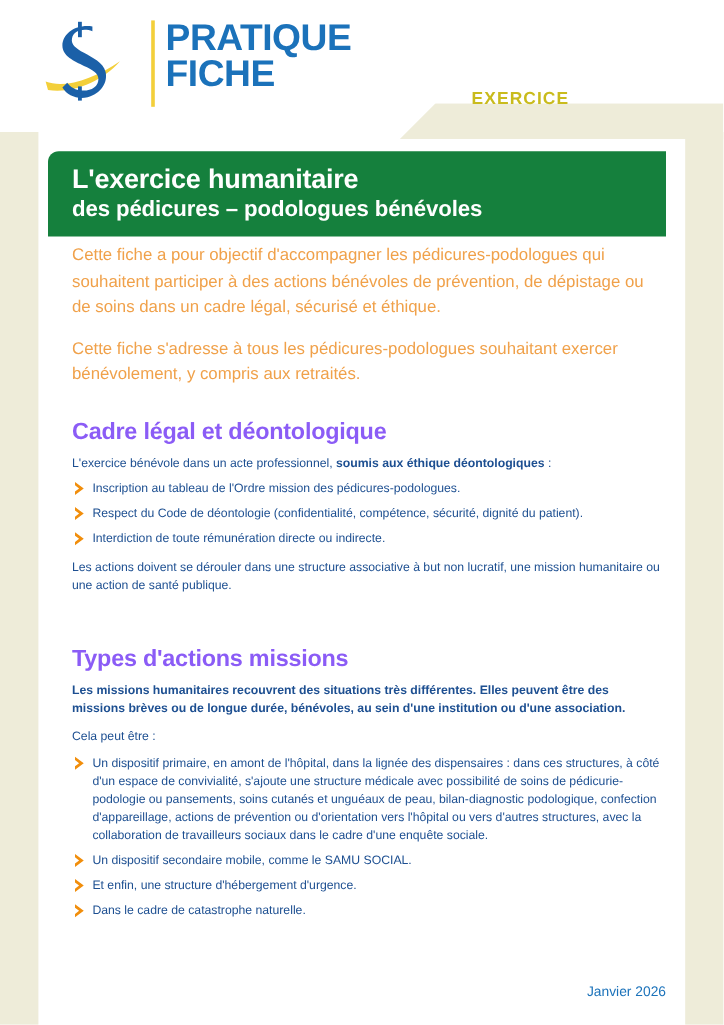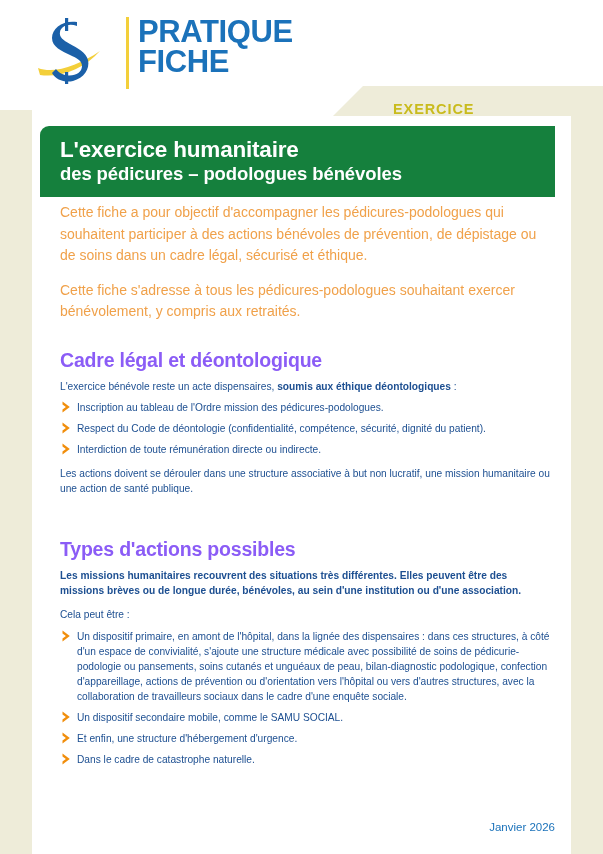--- a/index.html
+++ b/index.html
@@ -71,21 +71,21 @@
     right: 0;
     top: 86px;
     height: 30px;
     width: 270px;
     background: #eeecd9;
     clip-path: polygon(30px 0, 100% 0, 100% 100%, 0 100%);
   }
   .ribbon-label {
     position: absolute;
     right: 0;
-    top: 94px;
+    top: 68px;
     height: 30px;
     width: 270px;
     display: flex;
     align-items: center;
     color: #c9bb1d;
     font-weight: bold;
     font-size: 14.5px;
     letter-spacing: 0.9px;
     padding-left: 60px;
     box-sizing: border-box;
@@ -227,21 +227,21 @@
 
     <div class="body-col">
 
       <div class="intro">
         <p>Cette fiche a pour objectif d'accompagner les pédicures-podologues qui souhaitent participer à des actions bénévoles de prévention, de dépistage ou de soins dans un cadre légal, sécurisé et éthique.</p>
         <p>Cette fiche s'adresse à tous les pédicures-podologues souhaitant exercer bénévolement, y compris aux retraités.</p>
       </div>
 
       <div class="sec-heading">Cadre légal et déontologique</div>
 
-      <p class="para"><span>L'exercice bénévole reste un acte dispensaires, </span><b>soumis aux éthique déontologiques</b><span> :</span></p>
+      <p class="para"><span>L'exercice bénévole dans un acte professionnel, </span><b>soumis aux éthique déontologiques</b><span> :</span></p>
 
       <div class="bullets">
         <div class="bullet">
           <span class="chev">
             <svg viewBox="0 0 12 12" width="12" height="12">
                 <path d="M1.5 0.6 L8.8 6 L1.5 11.4 L1.5 8.6 L4.9 6 L1.5 3.4 Z" fill="#f18e0c"></path>
               </svg>
           </span>
           <span>Inscription au tableau de l'Ordre mission des pédicures-podologues.</span>
         </div>
@@ -258,21 +258,21 @@
             <svg viewBox="0 0 12 12" width="12" height="12">
                 <path d="M1.5 0.6 L8.8 6 L1.5 11.4 L1.5 8.6 L4.9 6 L1.5 3.4 Z" fill="#f18e0c"></path>
               </svg>
           </span>
           <span>Interdiction de toute rémunération directe ou indirecte.</span>
         </div>
       </div>
 
       <p class="para spaced">Les actions doivent se dérouler dans une structure associative à but non lucratif, une mission humanitaire ou une action de santé publique.</p>
 
-      <div class="sec-heading tight">Types d'actions possibles</div>
+      <div class="sec-heading tight">Types d'actions missions</div>
 
       <p class="para bold">Les missions humanitaires recouvrent des situations très différentes. Elles peuvent être des missions brèves ou de longue durée, bénévoles, au sein d'une institution ou d'une association.</p>
       <p class="para spaced">Cela peut être :</p>
 
       <div class="bullets">
         <div class="bullet">
           <span class="chev">
             <svg viewBox="0 0 12 12" width="12" height="12">
                 <path d="M1.5 0.6 L8.8 6 L1.5 11.4 L1.5 8.6 L4.9 6 L1.5 3.4 Z" fill="#f18e0c"></path>
               </svg>

